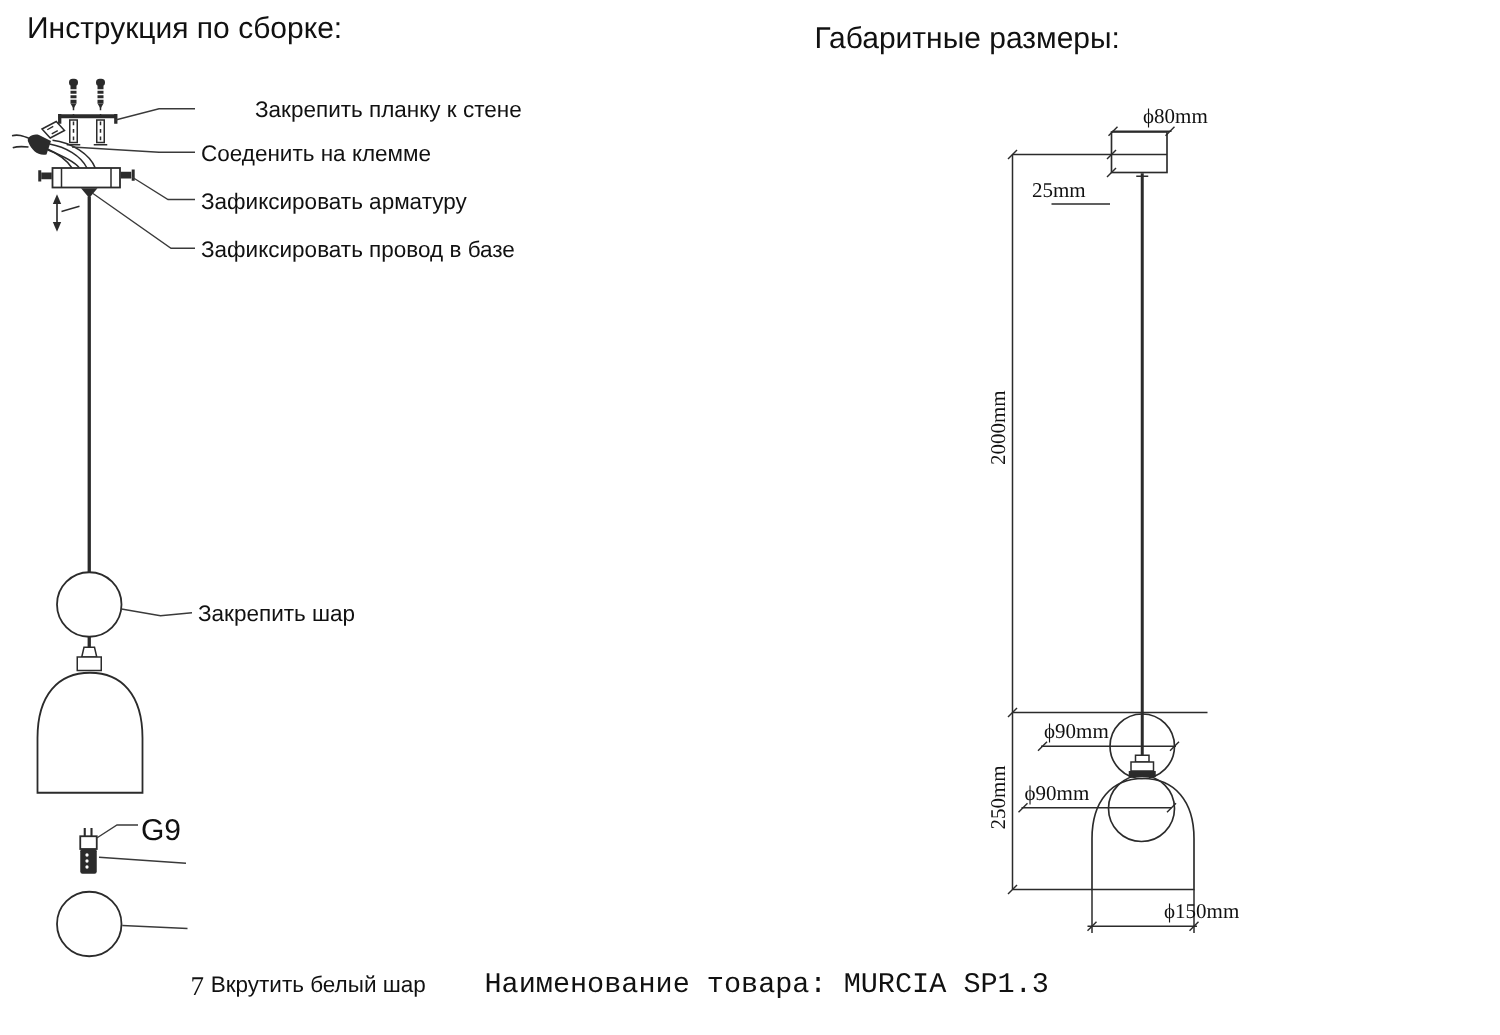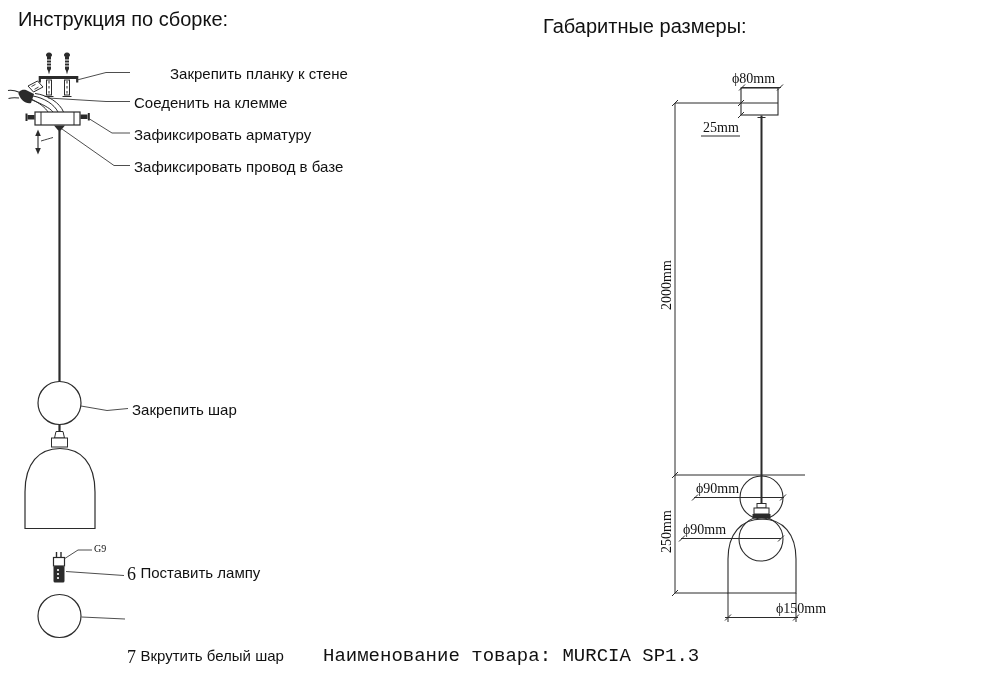--- a/index.html
+++ b/index.html
@@ -4,21 +4,21 @@
 <style>
   html,body { margin:0; padding:0; background:#fff; }
   .page {
     position:relative; width:1000px; height:690px; background:#ffffff;
     overflow:hidden; font-family:"Liberation Sans", sans-serif; color:#111;
   }
   .art { position:absolute; left:0; top:0; }
   .txt { position:absolute; white-space:nowrap; color:#111; }
   .t-title   { font-size:20px; }
   .t-label   { font-size:15px; }
-  .t-small   { font-size:10px;font-family:Liberation Serif, serif; }
+  .t-small   { font-size:20px; }
   .t-dim     { font-size:14px; font-family:"Liberation Serif","DejaVu Serif",serif; }
   .t-vdim    { font-size:14px; font-family:"Liberation Serif","DejaVu Serif",serif;
                transform:rotate(-90deg); transform-origin:0 0; }
   .t-stepnum { font-size:18px; font-family:"Liberation Serif","DejaVu Serif",serif; }
   .t-product { font-size:19px; }
   .step { position:absolute; white-space:nowrap; }
   .step .t-stepnum { position:static; }
   .step .steptext { font-size:15px; vertical-align:2px; }
 </style>
 </head>
@@ -182,31 +182,27 @@
   <div class="txt t-title" style="left:543px; top:15px;">Габаритные размеры:</div>
 
   <div class="txt t-label" style="left:134px; top:65px;margin-left:36px;">Закрепить планку к стене</div>
   <div class="txt t-label" style="left:134px; top:94px;">Соеденить на клемме</div>
   <div class="txt t-label" style="left:134px; top:158px;">Зафиксировать провод в базе</div>
   <div class="txt t-label" style="left:134px; top:125.5px;">Зафиксировать арматуру</div>
   <div class="txt t-label" style="left:132px; top:401px;">Закрепить шар</div>
 
   <div class="txt t-small" style="left:94px; top:543px;">G9</div>
 
-  <div class="step" style="left:127px; top:564px;">
-    <span class="t-stepnum">6</span>
-    <span class="steptext">Поставить лампу</span>
-  </div>
   <div class="step" style="left:127px; top:607px;margin-top:40px;">
     <span class="t-stepnum">7</span>
     <span class="steptext">Вкрутить белый шар</span>
   </div>
 
-  <div class="txt t-dim" style="left:732px; top:71px;">ϕ80mm</div>
-  <div class="txt t-dim" style="left:703px; top:120px;">25mm</div>
+  <div class="txt t-dim" style="left:762px; top:71px;">ϕ80mm</div>
+  <div class="txt t-dim" style="left:688px; top:120px;">25mm</div>
   <div class="txt t-vdim" style="left:659px; top:310px;">2000mm</div>
   <div class="txt t-vdim" style="left:659px; top:553px;">250mm</div>
   <div class="txt t-dim" style="left:696px; top:481px;">ϕ90mm</div>
   <div class="txt t-dim" style="left:683px; top:522px;">ϕ90mm</div>
   <div class="txt t-dim" style="left:776px; top:601px;">ϕ150mm</div>
 
   <div class="txt t-product" style="left:323px; top:645px;font-family:Liberation Mono, monospace;">Наименование товара: MURCIA SP1.3</div>
 </div>
 
 </body></html>

